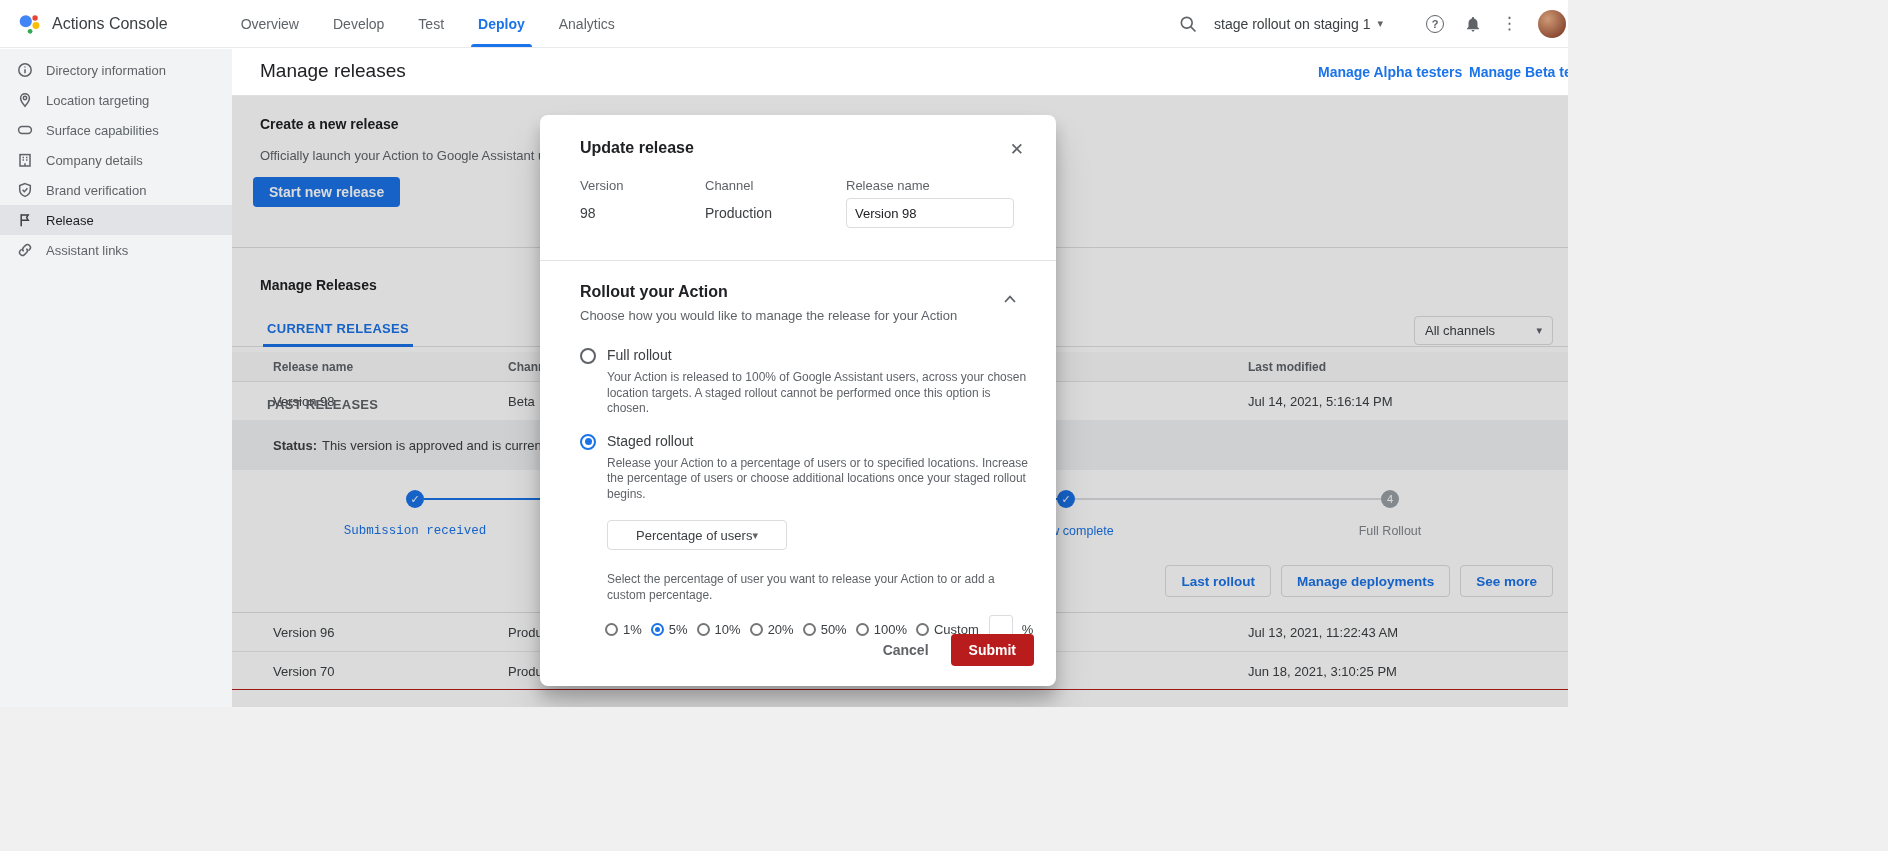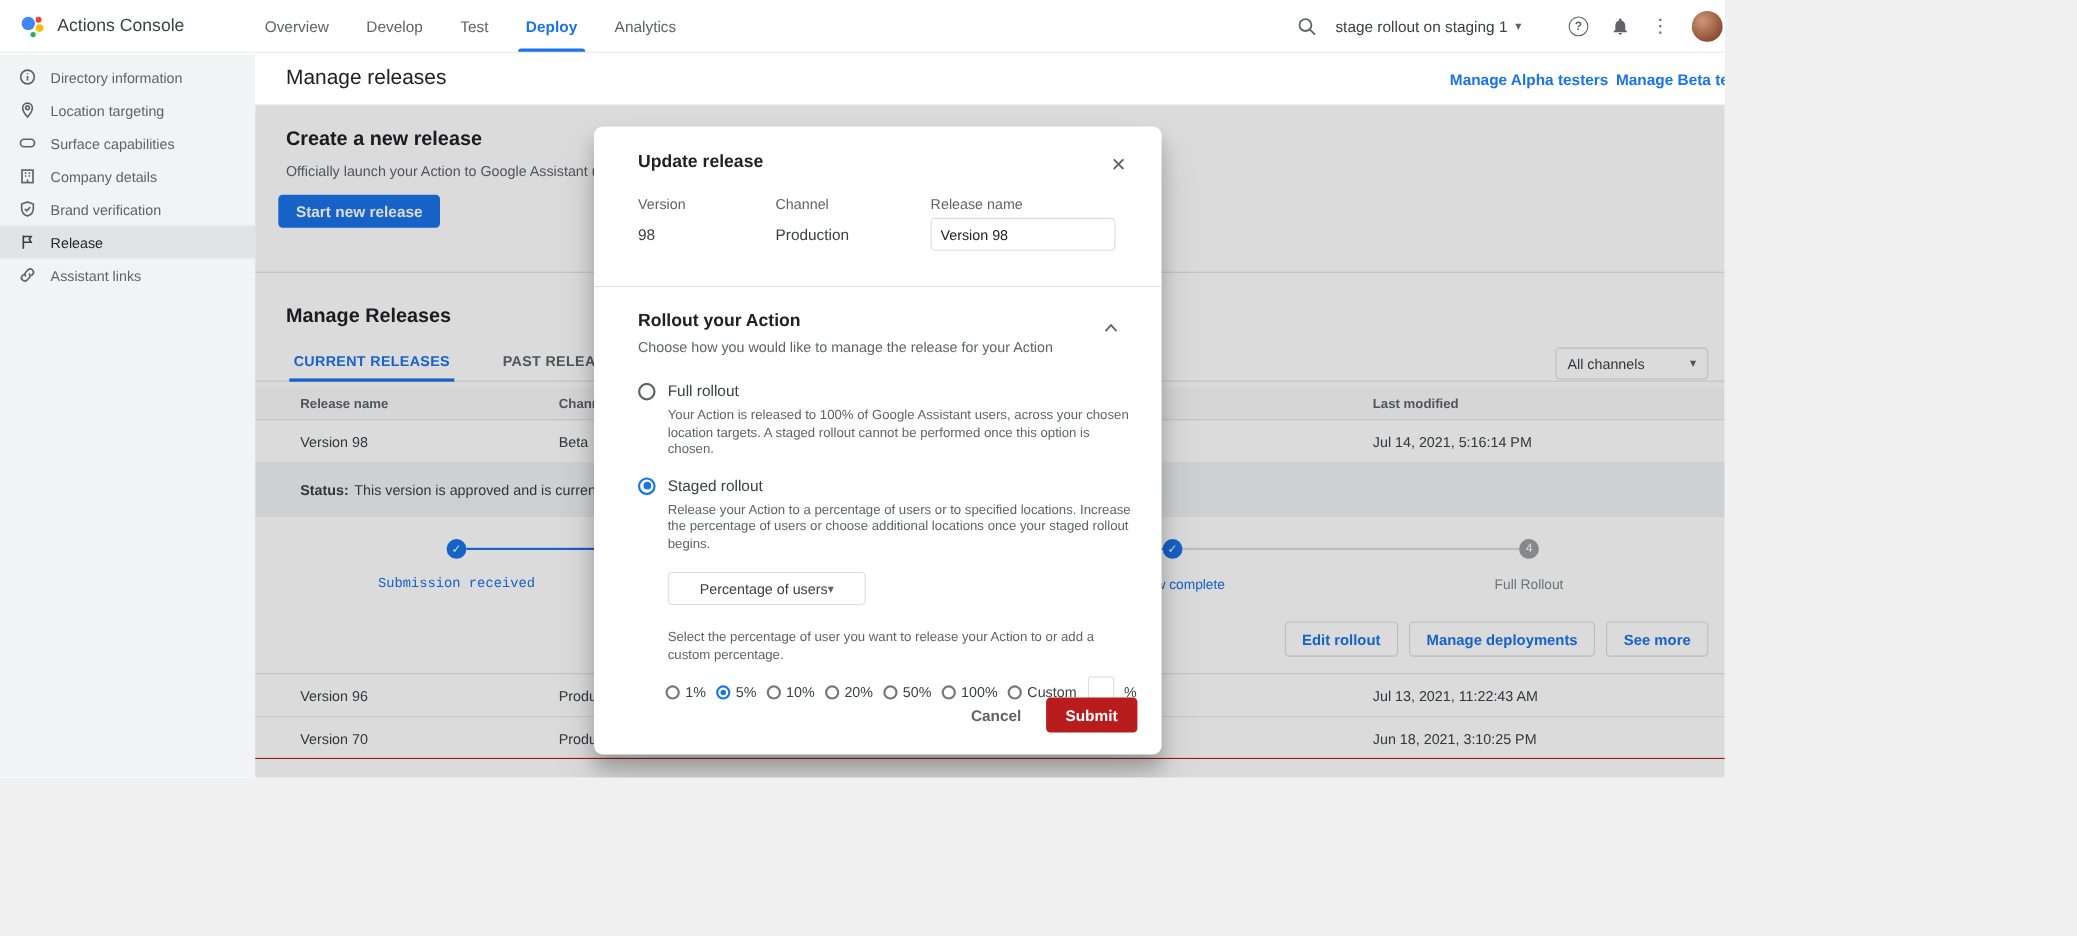--- a/index.html
+++ b/index.html
@@ -38,27 +38,27 @@
   .sicon { width:16px; height:16px; display:flex; align-items:center; justify-content:center; flex:none; }
 
   
   .content { position:absolute; left:232px; top:48px; width:1336px; height:659px; background:#fff; }
   .page-title { position:absolute; left:28px; top:12px; font-size:19px; color:#202124; }
   .plink { position:absolute; top:16px; font-size:14px; font-weight:700; color:#1a73e8;
            white-space:nowrap; cursor:pointer; text-decoration:none; }
   .plink1 { left:1086px; } .plink2 { left:1237px; }
   .d-full { position:absolute; left:0; width:1336px; height:1px; background:#e0e0e0; }
   .hdr-divider { top:47px; } .d1 { top:199px; } .d2 { top:564px; }
-  .sec-title { position:absolute; left:28px; font-size:18px; font-weight:700; color:#202124; }
+  .sec-title { position:absolute; left:28px; font-size:14px; font-weight:700; color:#202124; }
   .create-title { top:68px; }
   .create-desc { position:absolute; left:28px; top:100px; font-size:13px; color:#5f6368; white-space:nowrap; }
   .btn-start { position:absolute; left:21px; top:129px; height:30px; padding:0 16px; background:#1a73e8;
                color:#fff; border:none; border-radius:4px; font-size:14px; font-weight:700; cursor:pointer; }
   .manage-title { top:229px; }
-  .tabs { position:absolute; left:31px; top:263px; display:flex; gap:40px; z-index:2; }
+  .tabs { position:absolute; left:31px; top:263px; display:flex; gap:40px; z-index:2;flex-direction:column; }
   .tab { font-size:13px; font-weight:700; letter-spacing:.3px; color:#5f6368;
          padding:10px 4px 8px; border-bottom:3px solid transparent; cursor:pointer; }
   .tab.active { color:#1a73e8; border-bottom-color:#1a73e8; }
   .tabs-divider { position:absolute; left:0; top:298px; width:1336px; height:1px; background:#e0e0e0; }
   .channel-select { position:absolute; left:1182px; top:268px; width:139px; height:29px;
                     border:1px solid #dadce0; border-radius:4px; background:#fff; display:flex;
                     align-items:center; justify-content:space-between; padding:0 10px;
                     font-size:13px; color:#3c4043; cursor:pointer; }
   .thead { position:absolute; left:0; top:304px; width:1336px; height:30px; background:#fafafa;
            border-bottom:1px solid #e5e5e5; font-size:12px; font-weight:700; color:#5f6368; }
@@ -292,21 +292,21 @@
       <div class="sline gray"></div>
       <div class="step done s1">✓</div>
       <div class="step done s3">✓</div>
       <div class="step pending s4">4</div>
       <div class="step-label done sl1">Submission received</div>
       <div class="step-label done sl3">Review complete</div>
       <div class="step-label pending sl4">Full Rollout</div>
 
       <div class="row-actions">
         <button class="btn-outline">
-          <span>Edit rollout</span>
+          <span>Last rollout</span>
         </button>
         <button class="btn-outline">
           <span>Manage deployments</span>
         </button>
         <button class="btn-outline">
           <span>See more</span>
         </button>
       </div>
 
       <div class="d-full d2"></div>

